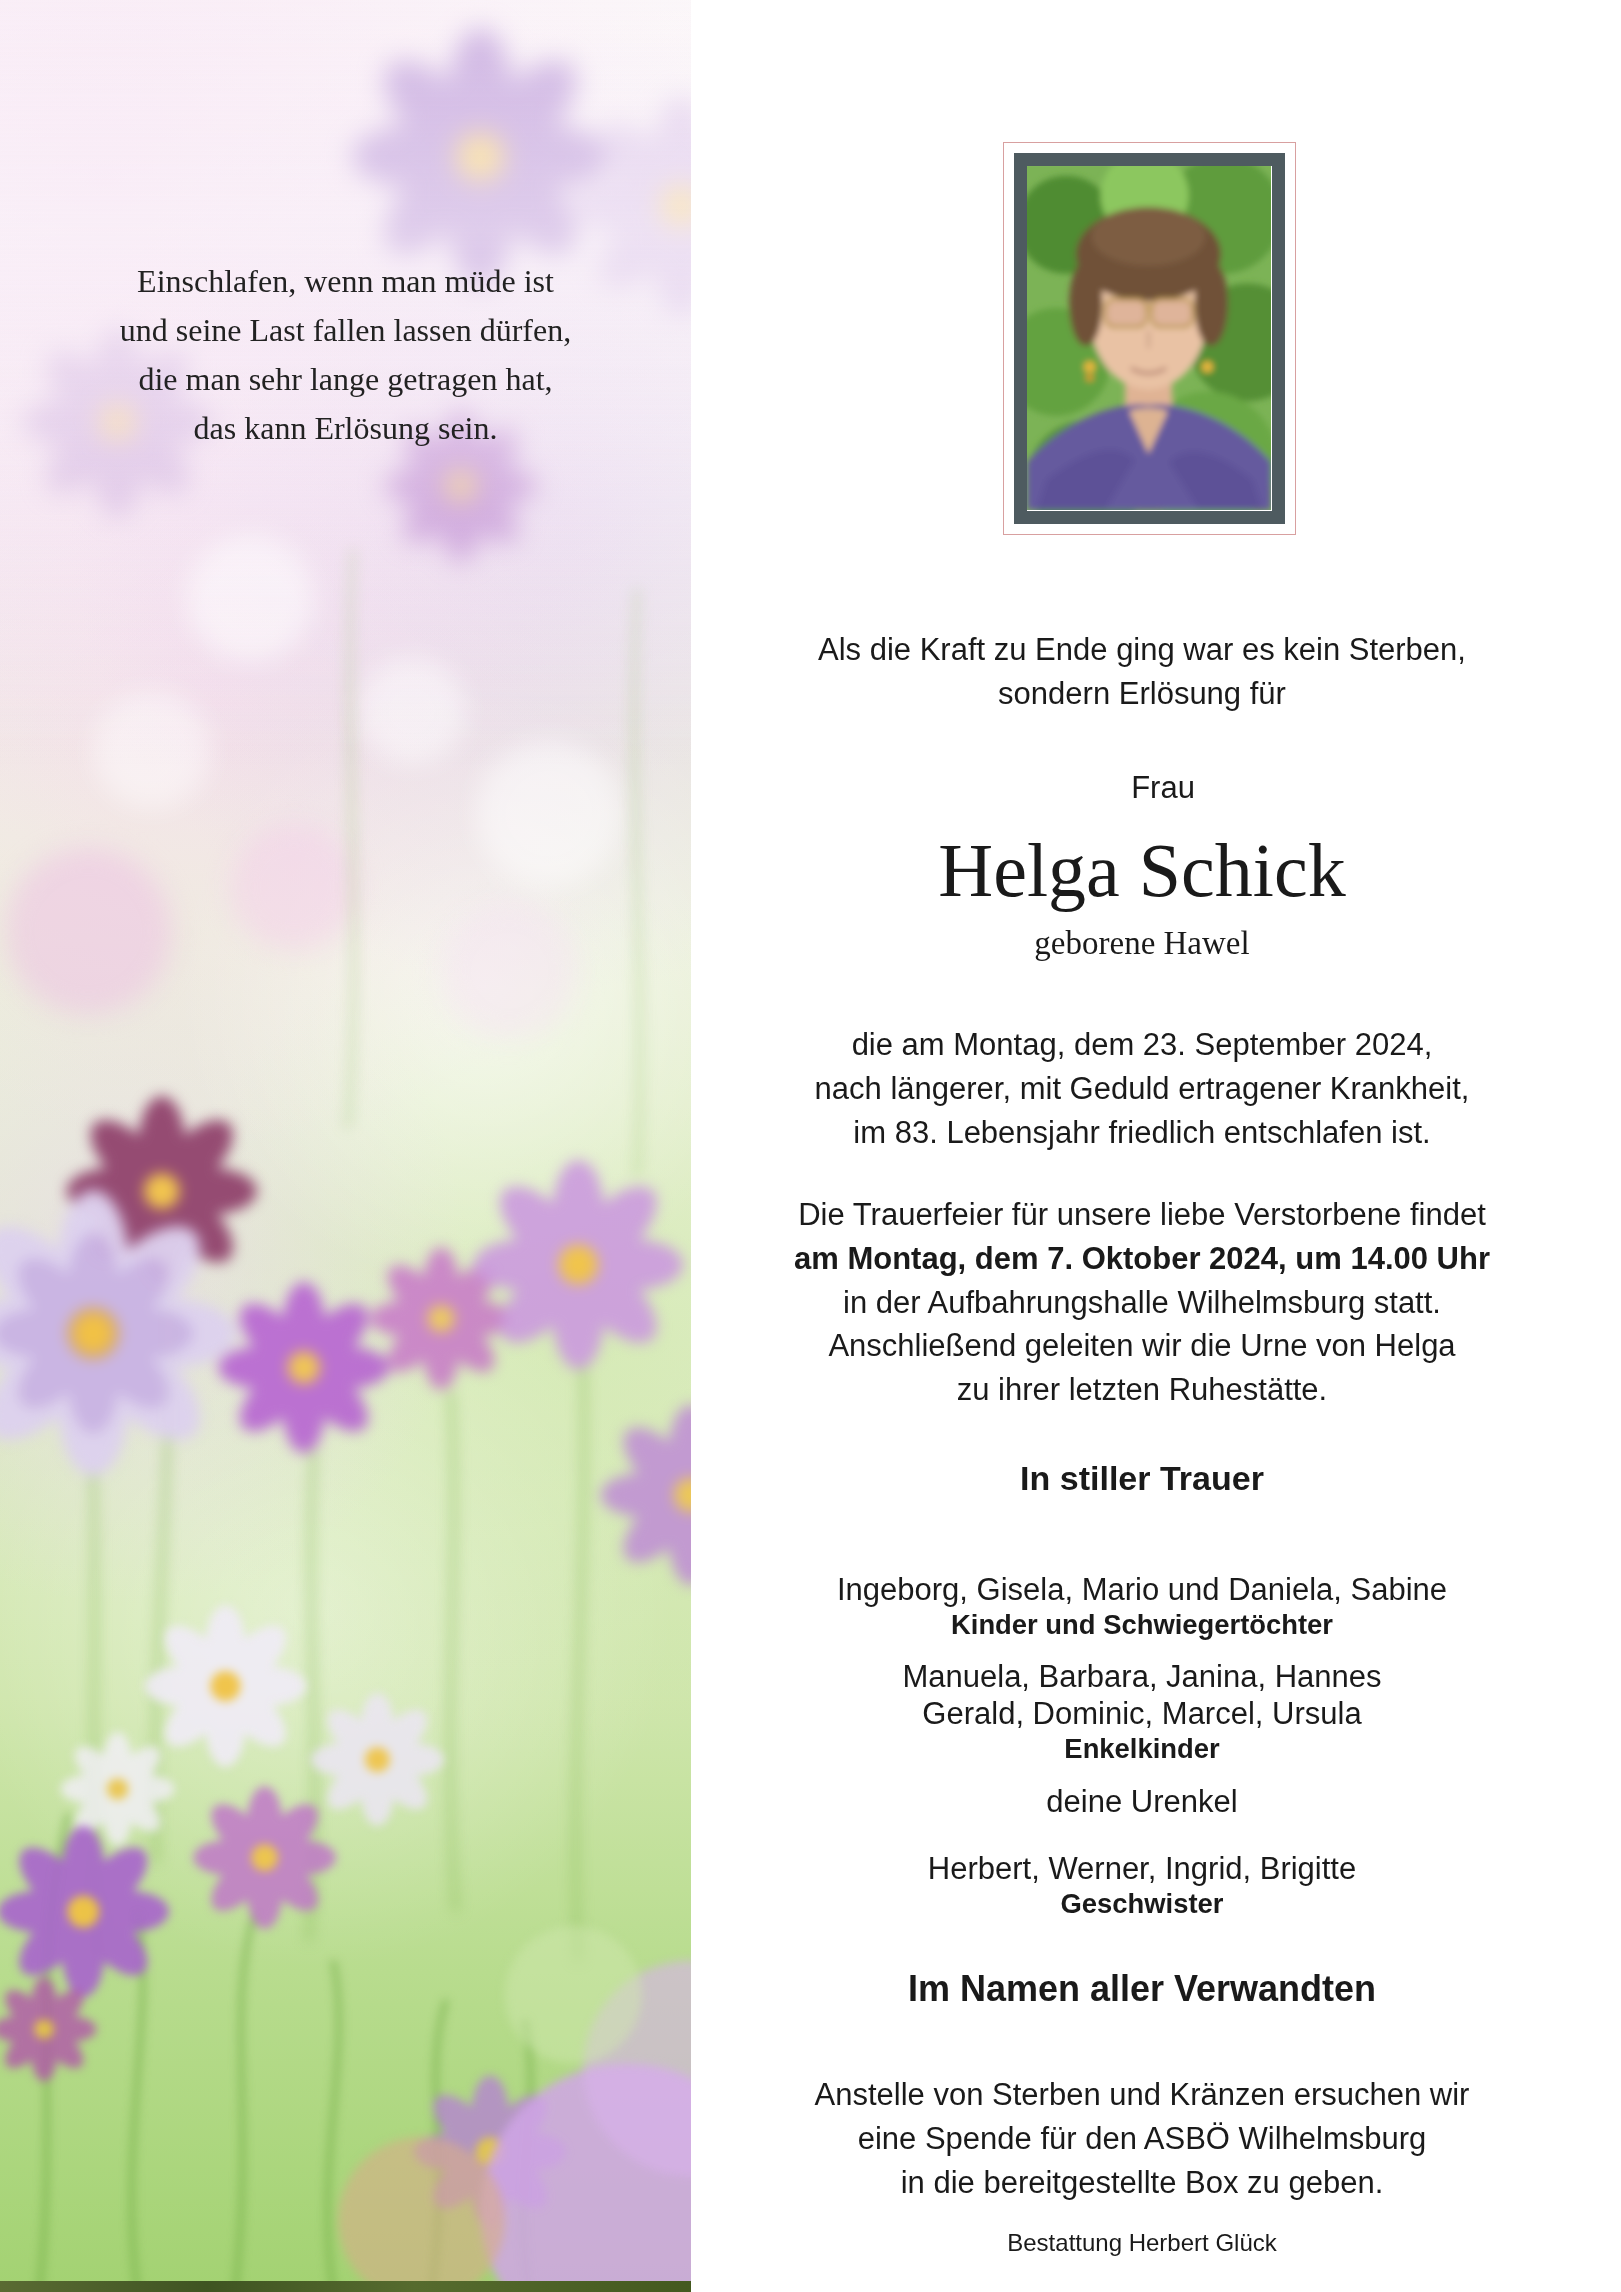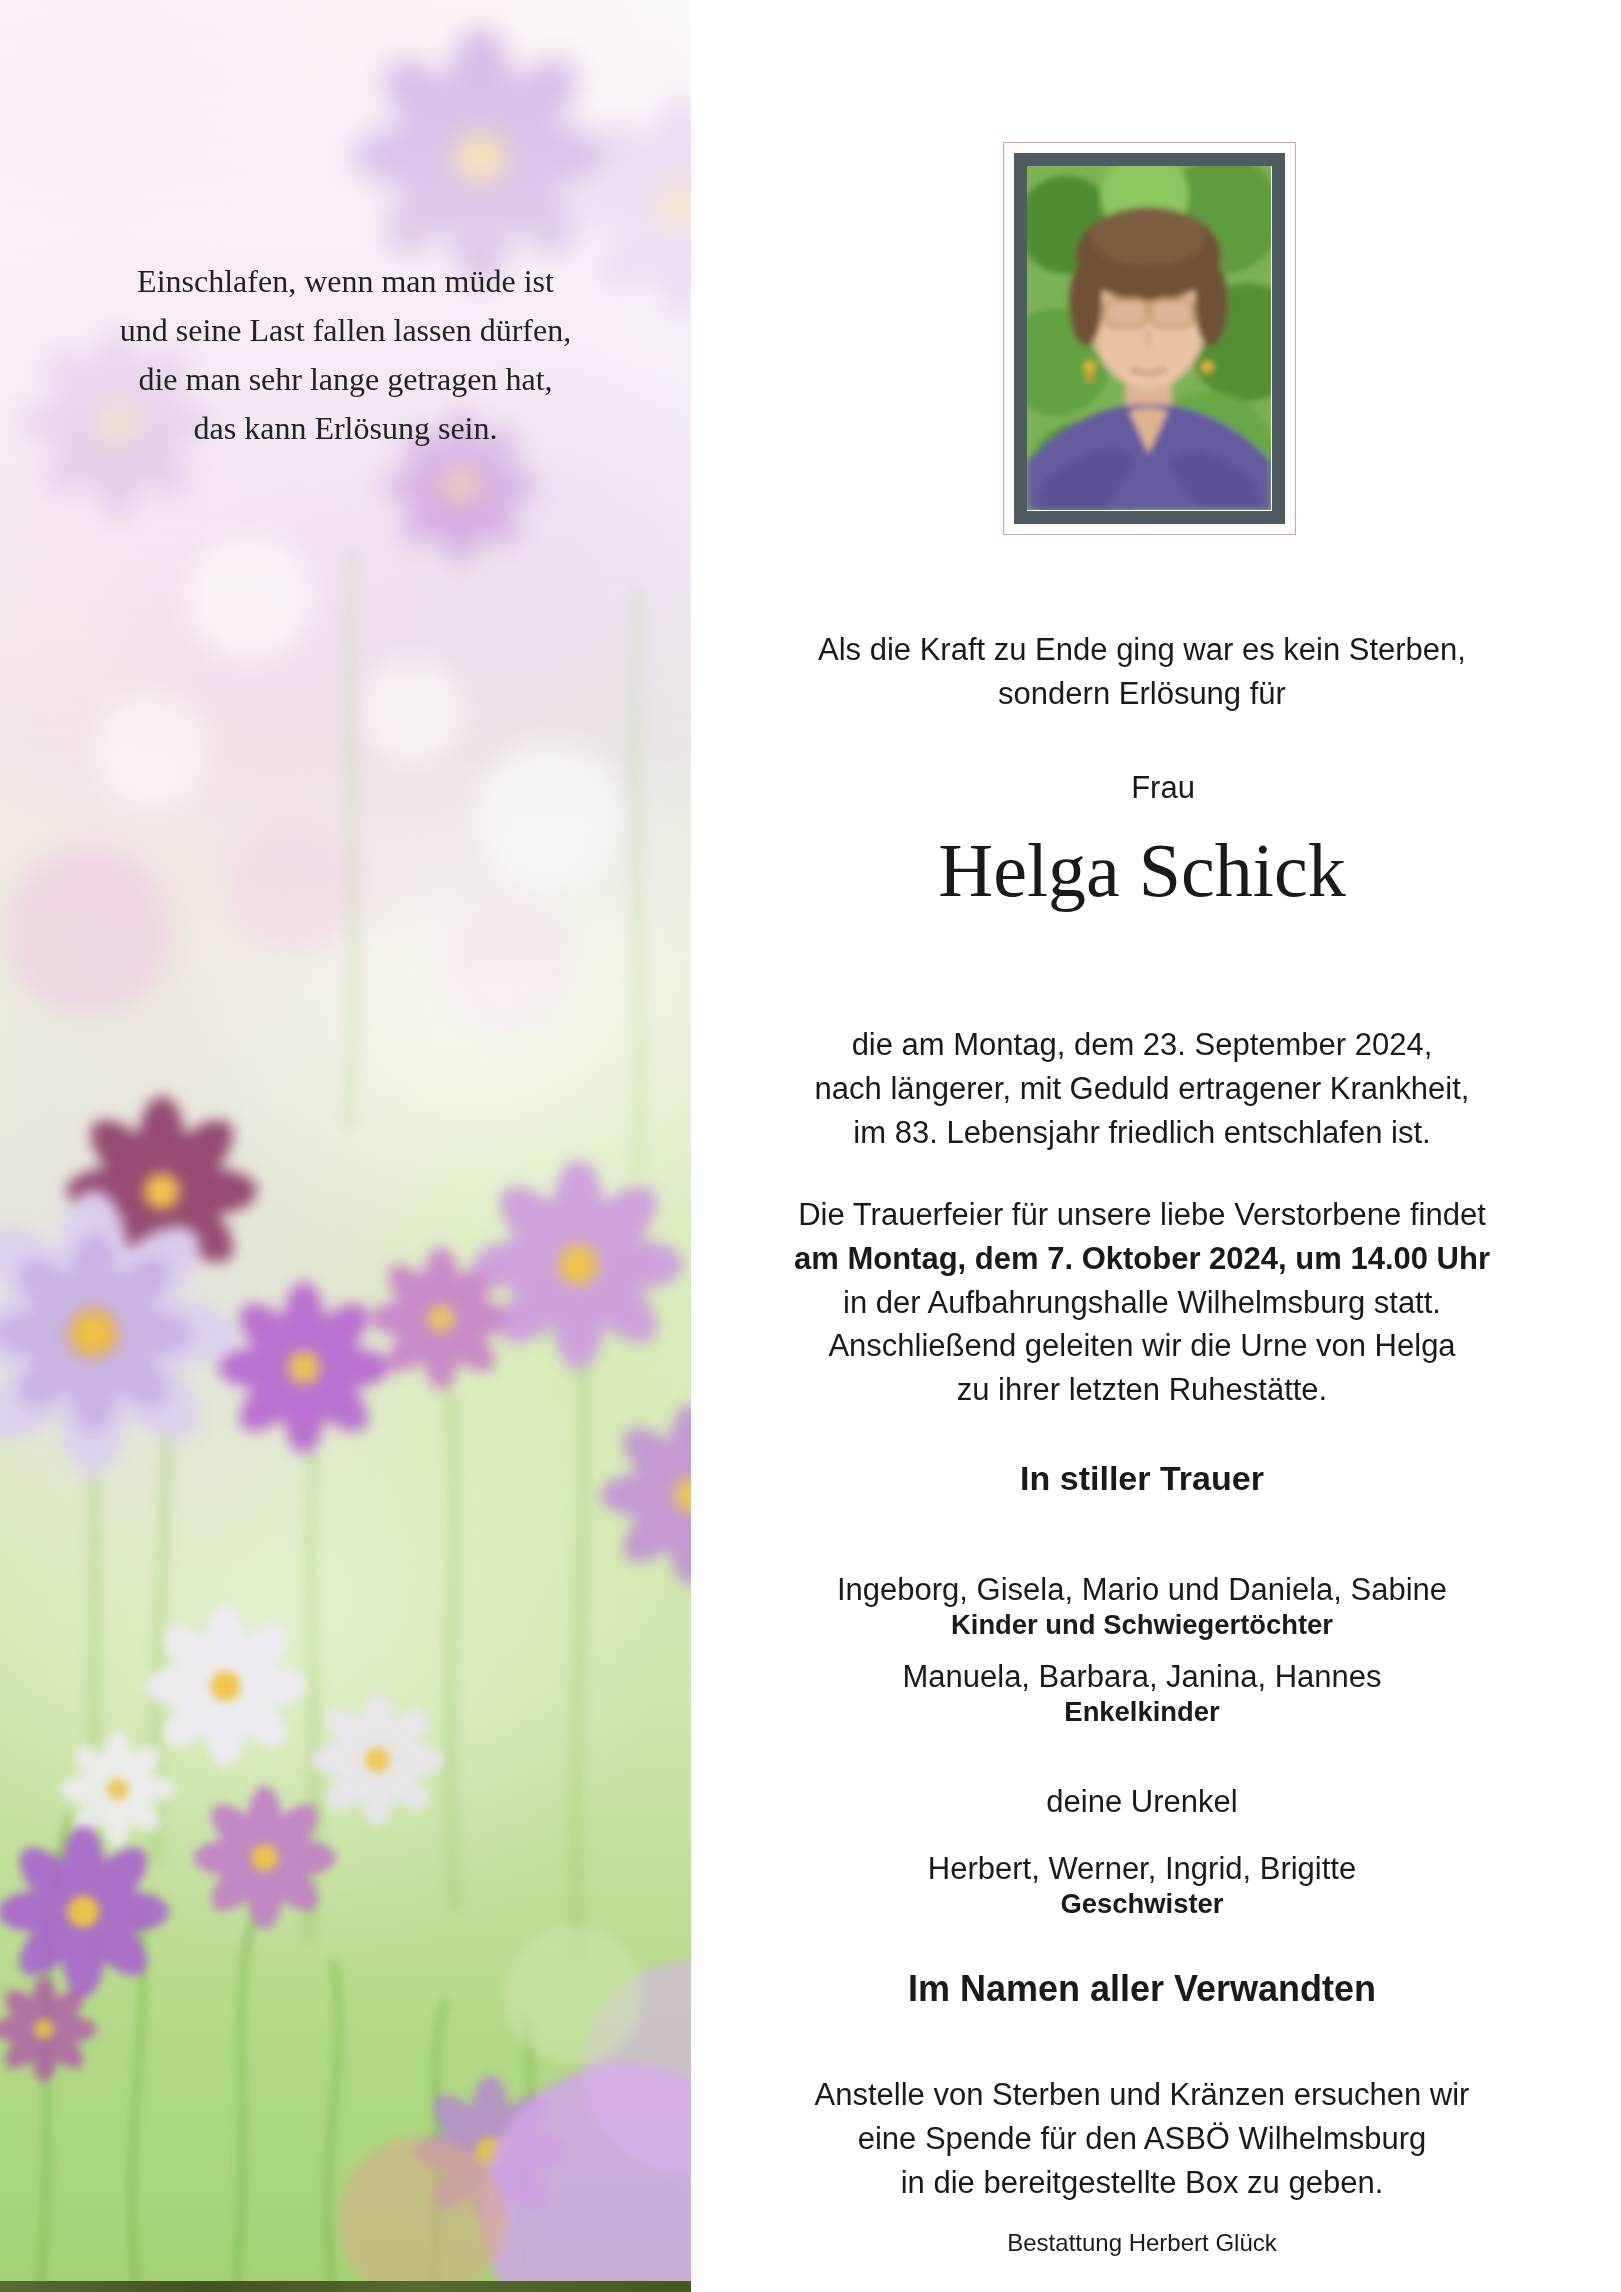--- a/index.html
+++ b/index.html
@@ -206,20 +206,21 @@
 
   <div class="tb sans" style="top:617px">
     <div>Als die Kraft zu Ende ging war es kein Sterben,</div>
     <div>sondern Erlösung für</div>
   </div>
 
   <div class="tb sans salutation" style="top:757px">Frau</div>
 
   <div class="tb name" style="top:814px">Helga Schick</div>
 
+  <div class="tb maiden" style="top:913px">geborene Hawel</div>
 
   <div class="tb sans" style="top:1012px">
     <div>die am Montag, dem 23. September 2024,</div>
     <div>nach längerer, mit Geduld ertragener Krankheit,</div>
     <div>im 83. Lebensjahr friedlich entschlafen ist.</div>
   </div>
 
   <div class="tb sans" style="top:1182px">
     <div>Die Trauerfeier für unsere liebe Verstorbene findet</div>
     <div class="b">am Montag, dem 7. Oktober 2024, um 14.00 Uhr</div>
@@ -233,20 +234,21 @@
 
   <div class="tb sans title-line" style="top:1448px">In stiller Trauer</div>
 
   <div class="tb sans" style="top:1560px">
     <div class="names">Ingeborg, Gisela, Mario und Daniela, Sabine</div>
     <div class="role">Kinder und Schwiegertöchter</div>
   </div>
 
   <div class="tb sans" style="top:1647px">
     <div class="names">Manuela, Barbara, Janina, Hannes</div>
+    <div class="names">Gerald, Dominic, Marcel, Ursula</div>
     <div class="role">Enkelkinder</div>
   </div>
 
   <div class="tb sans names" style="top:1772px">deine Urenkel</div>
 
   <div class="tb sans" style="top:1839px">
     <div class="names">Herbert, Werner, Ingrid, Brigitte</div>
     <div class="role">Geschwister</div>
   </div>
 

